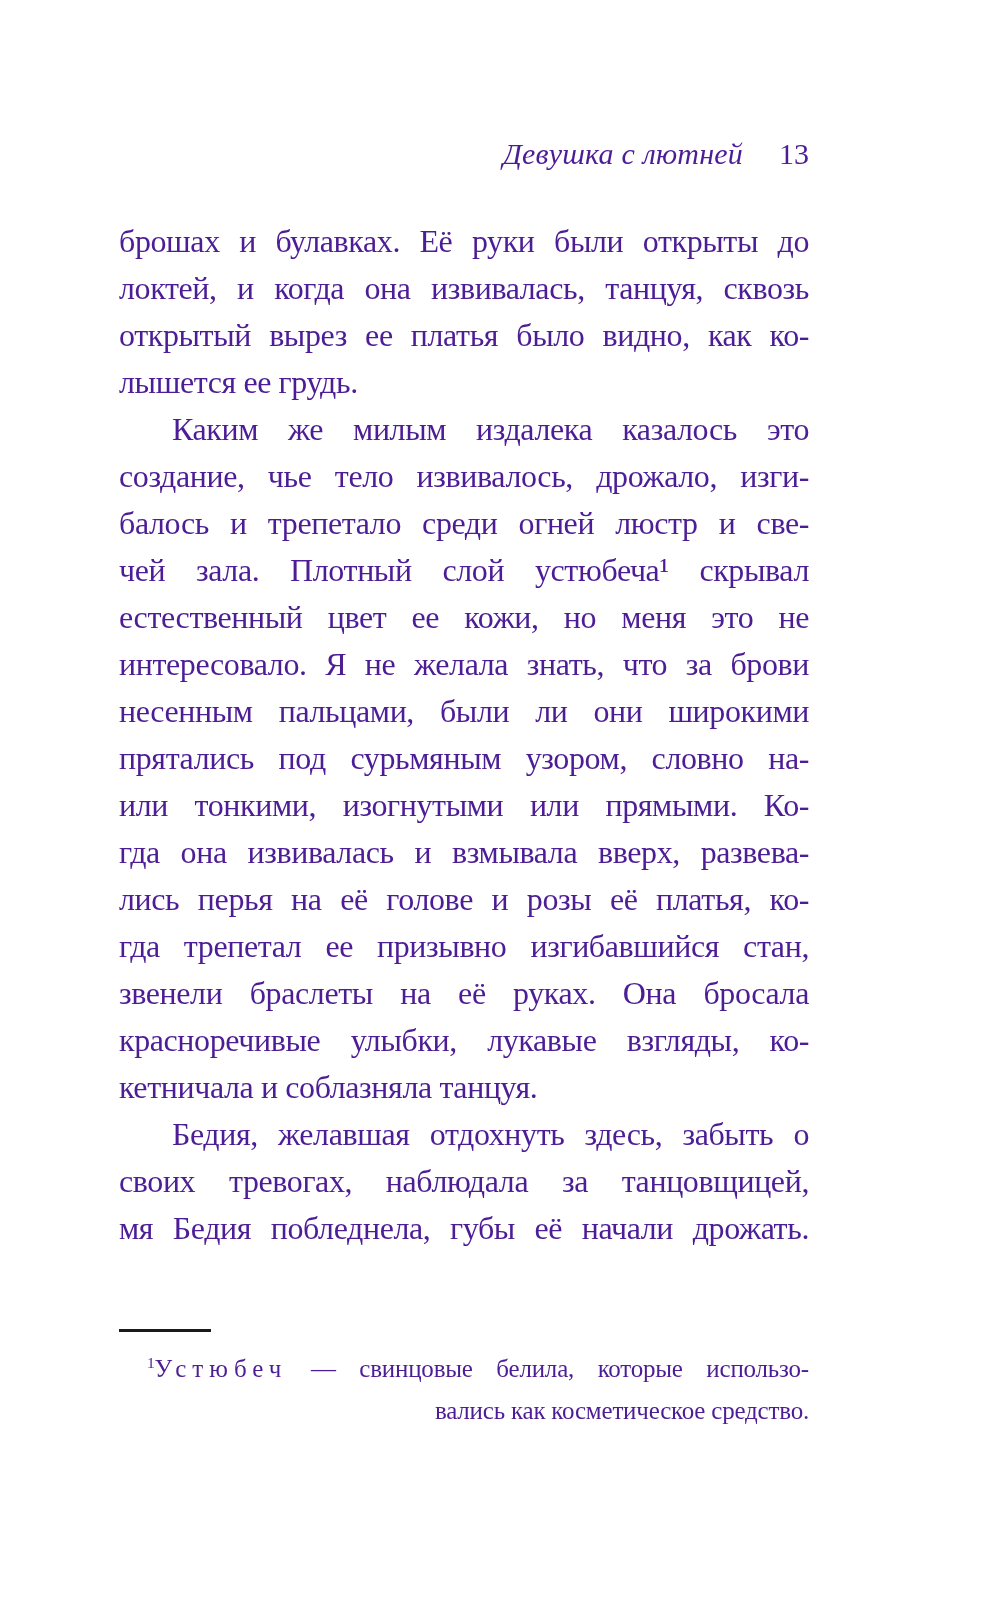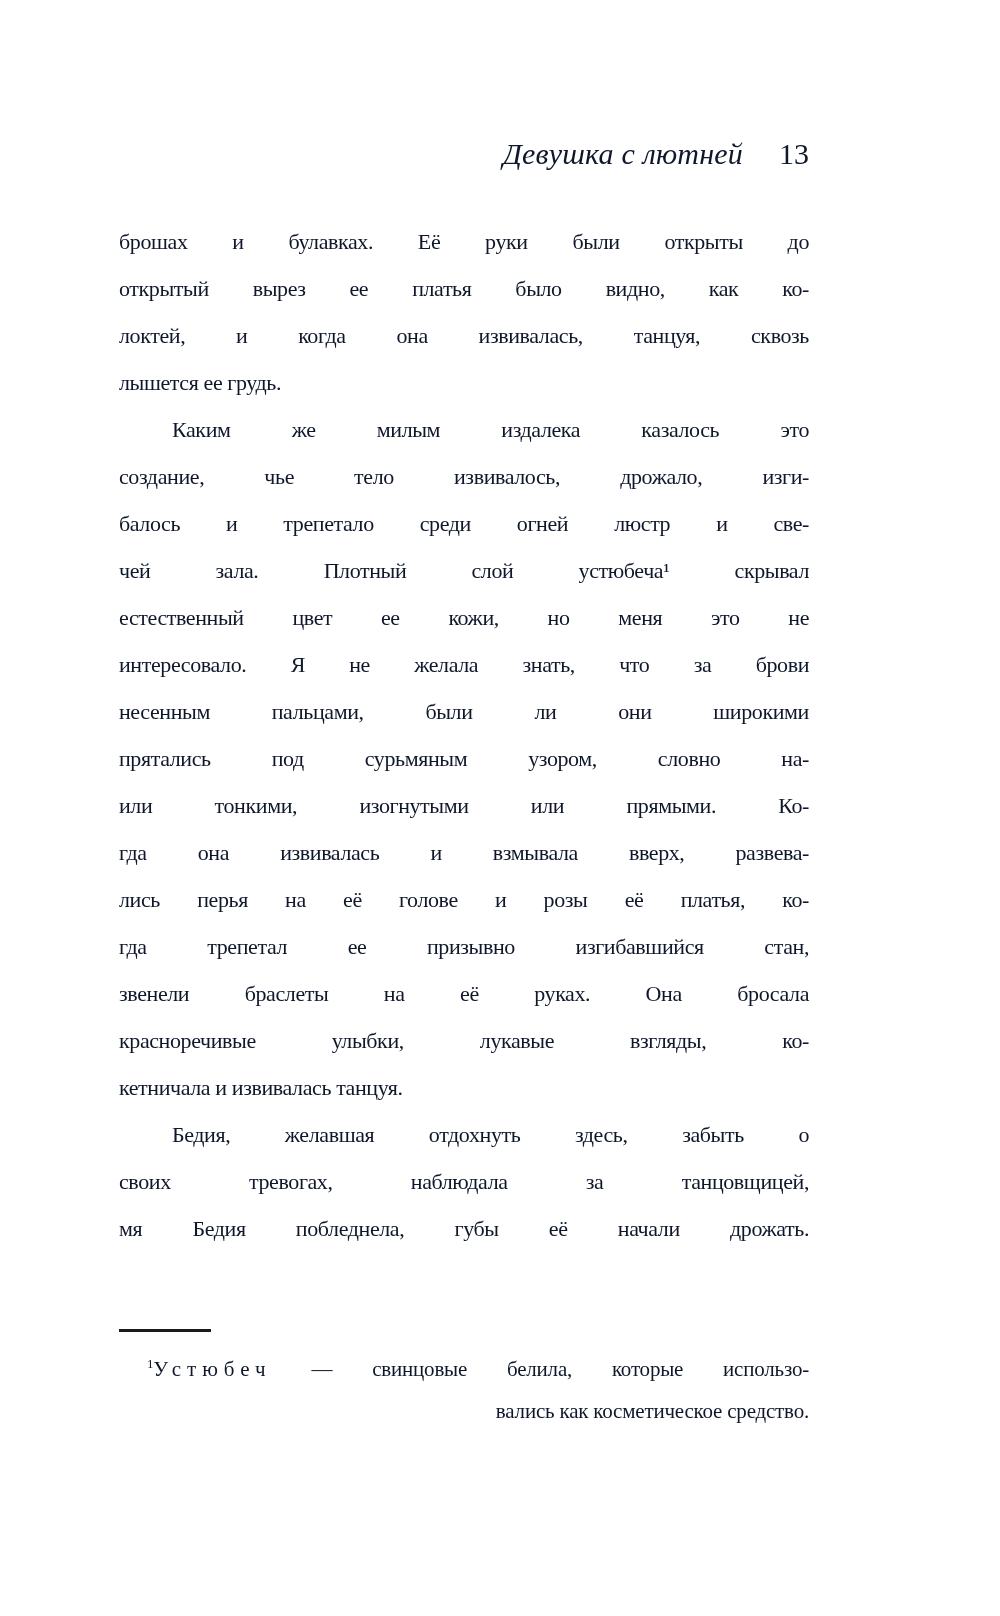--- a/index.html
+++ b/index.html
@@ -5,21 +5,21 @@
   html, body {
     margin: 0;
     padding: 0;
     background: #ffffff;
   }
   .page {
     position: relative;
     width: 1000px;
     height: 1616px;
     background: #ffffff;
-    color: #0f172a;
+    color: #4c1d95;
     font-family: "Liberation Serif", "DejaVu Serif", serif;
     overflow: hidden;
   }
   
   .running-header {
     position: absolute;
     top: 137px;
     left: 119px;
     width: 690px;
     text-align: right;
@@ -34,21 +34,21 @@
     display: inline-block;
     margin-left: 36px;
     font-style: normal;
   }
   
   .body-text {
     position: absolute;
     top: 218px;
     left: 119px;
     width: 690px;
-    font-size: 22px;
+    font-size: 32px;
     line-height: 47px;
     letter-spacing: -0.4px;
   }
   .line {
     height: 47px;
     text-align: justify;
     text-align-last: justify;
     -moz-text-align-last: justify;
   }
   .line.left {
@@ -66,21 +66,21 @@
     left: 119px;
     width: 92px;
     height: 3px;
     background: #1a1a1a;
   }
   .footnote {
     position: absolute;
     top: 1348px;
     left: 119px;
     width: 690px;
-    font-size: 21px;
+    font-size: 25px;
     line-height: 42px;
     letter-spacing: -0.2px;
   }
   .footnote-line-1 {
     text-indent: 28px;
     text-align: justify;
     text-align-last: justify;
     -moz-text-align-last: justify;
   }
   .footnote-line-2 {
@@ -99,38 +99,38 @@
 <body>
 
 <div class="page">
 
   <div class="running-header">
     <span class="running-title">Девушка с лютней</span><span class="page-number">13</span>
   </div>
 
   <div class="body-text">
     <div class="line">брошах и булавках. Её руки были открыты до</div>
+    <div class="line">локтей, и когда она извивалась, танцуя, сквозь</div>
     <div class="line">открытый вырез ее платья было видно, как ко-</div>
-    <div class="line">локтей, и когда она извивалась, танцуя, сквозь</div>
     <div class="line left">лышется ее грудь.</div>
     <div class="line indent">Каким же милым издалека казалось это</div>
     <div class="line">создание, чье тело извивалось, дрожало, изги-</div>
     <div class="line">балось и трепетало среди огней люстр и све-</div>
     <div class="line">чей зала. Плотный слой устюбеча¹ скрывал</div>
     <div class="line">естественный цвет ее кожи, но меня это не</div>
     <div class="line">интересовало. Я не желала знать, что за брови</div>
     <div class="line">несенным пальцами, были ли они широкими</div>
     <div class="line">прятались под сурьмяным узором, словно на-</div>
     <div class="line">или тонкими, изогнутыми или прямыми. Ко-</div>
     <div class="line">гда она извивалась и взмывала вверх, развева-</div>
     <div class="line">лись перья на её голове и розы её платья, ко-</div>
     <div class="line">гда трепетал ее призывно изгибавшийся стан,</div>
     <div class="line">звенели браслеты на её руках. Она бросала</div>
     <div class="line">красноречивые улыбки, лукавые взгляды, ко-</div>
-    <div class="line left">кетничала и извивалась танцуя.</div>
+    <div class="line left">кетничала и соблазняла танцуя.</div>
     <div class="line indent">Бедия, желавшая отдохнуть здесь, забыть о</div>
     <div class="line">своих тревогах, наблюдала за танцовщицей,</div>
     <div class="line">мя Бедия побледнела, губы её начали дрожать.</div>
   </div>
 
   <div class="footnote-rule"></div>
 
   <div class="footnote">
     <div class="footnote-line-1">
       <sup class="footnote-marker">1</sup><span class="footnote-term">Устюбеч</span>

